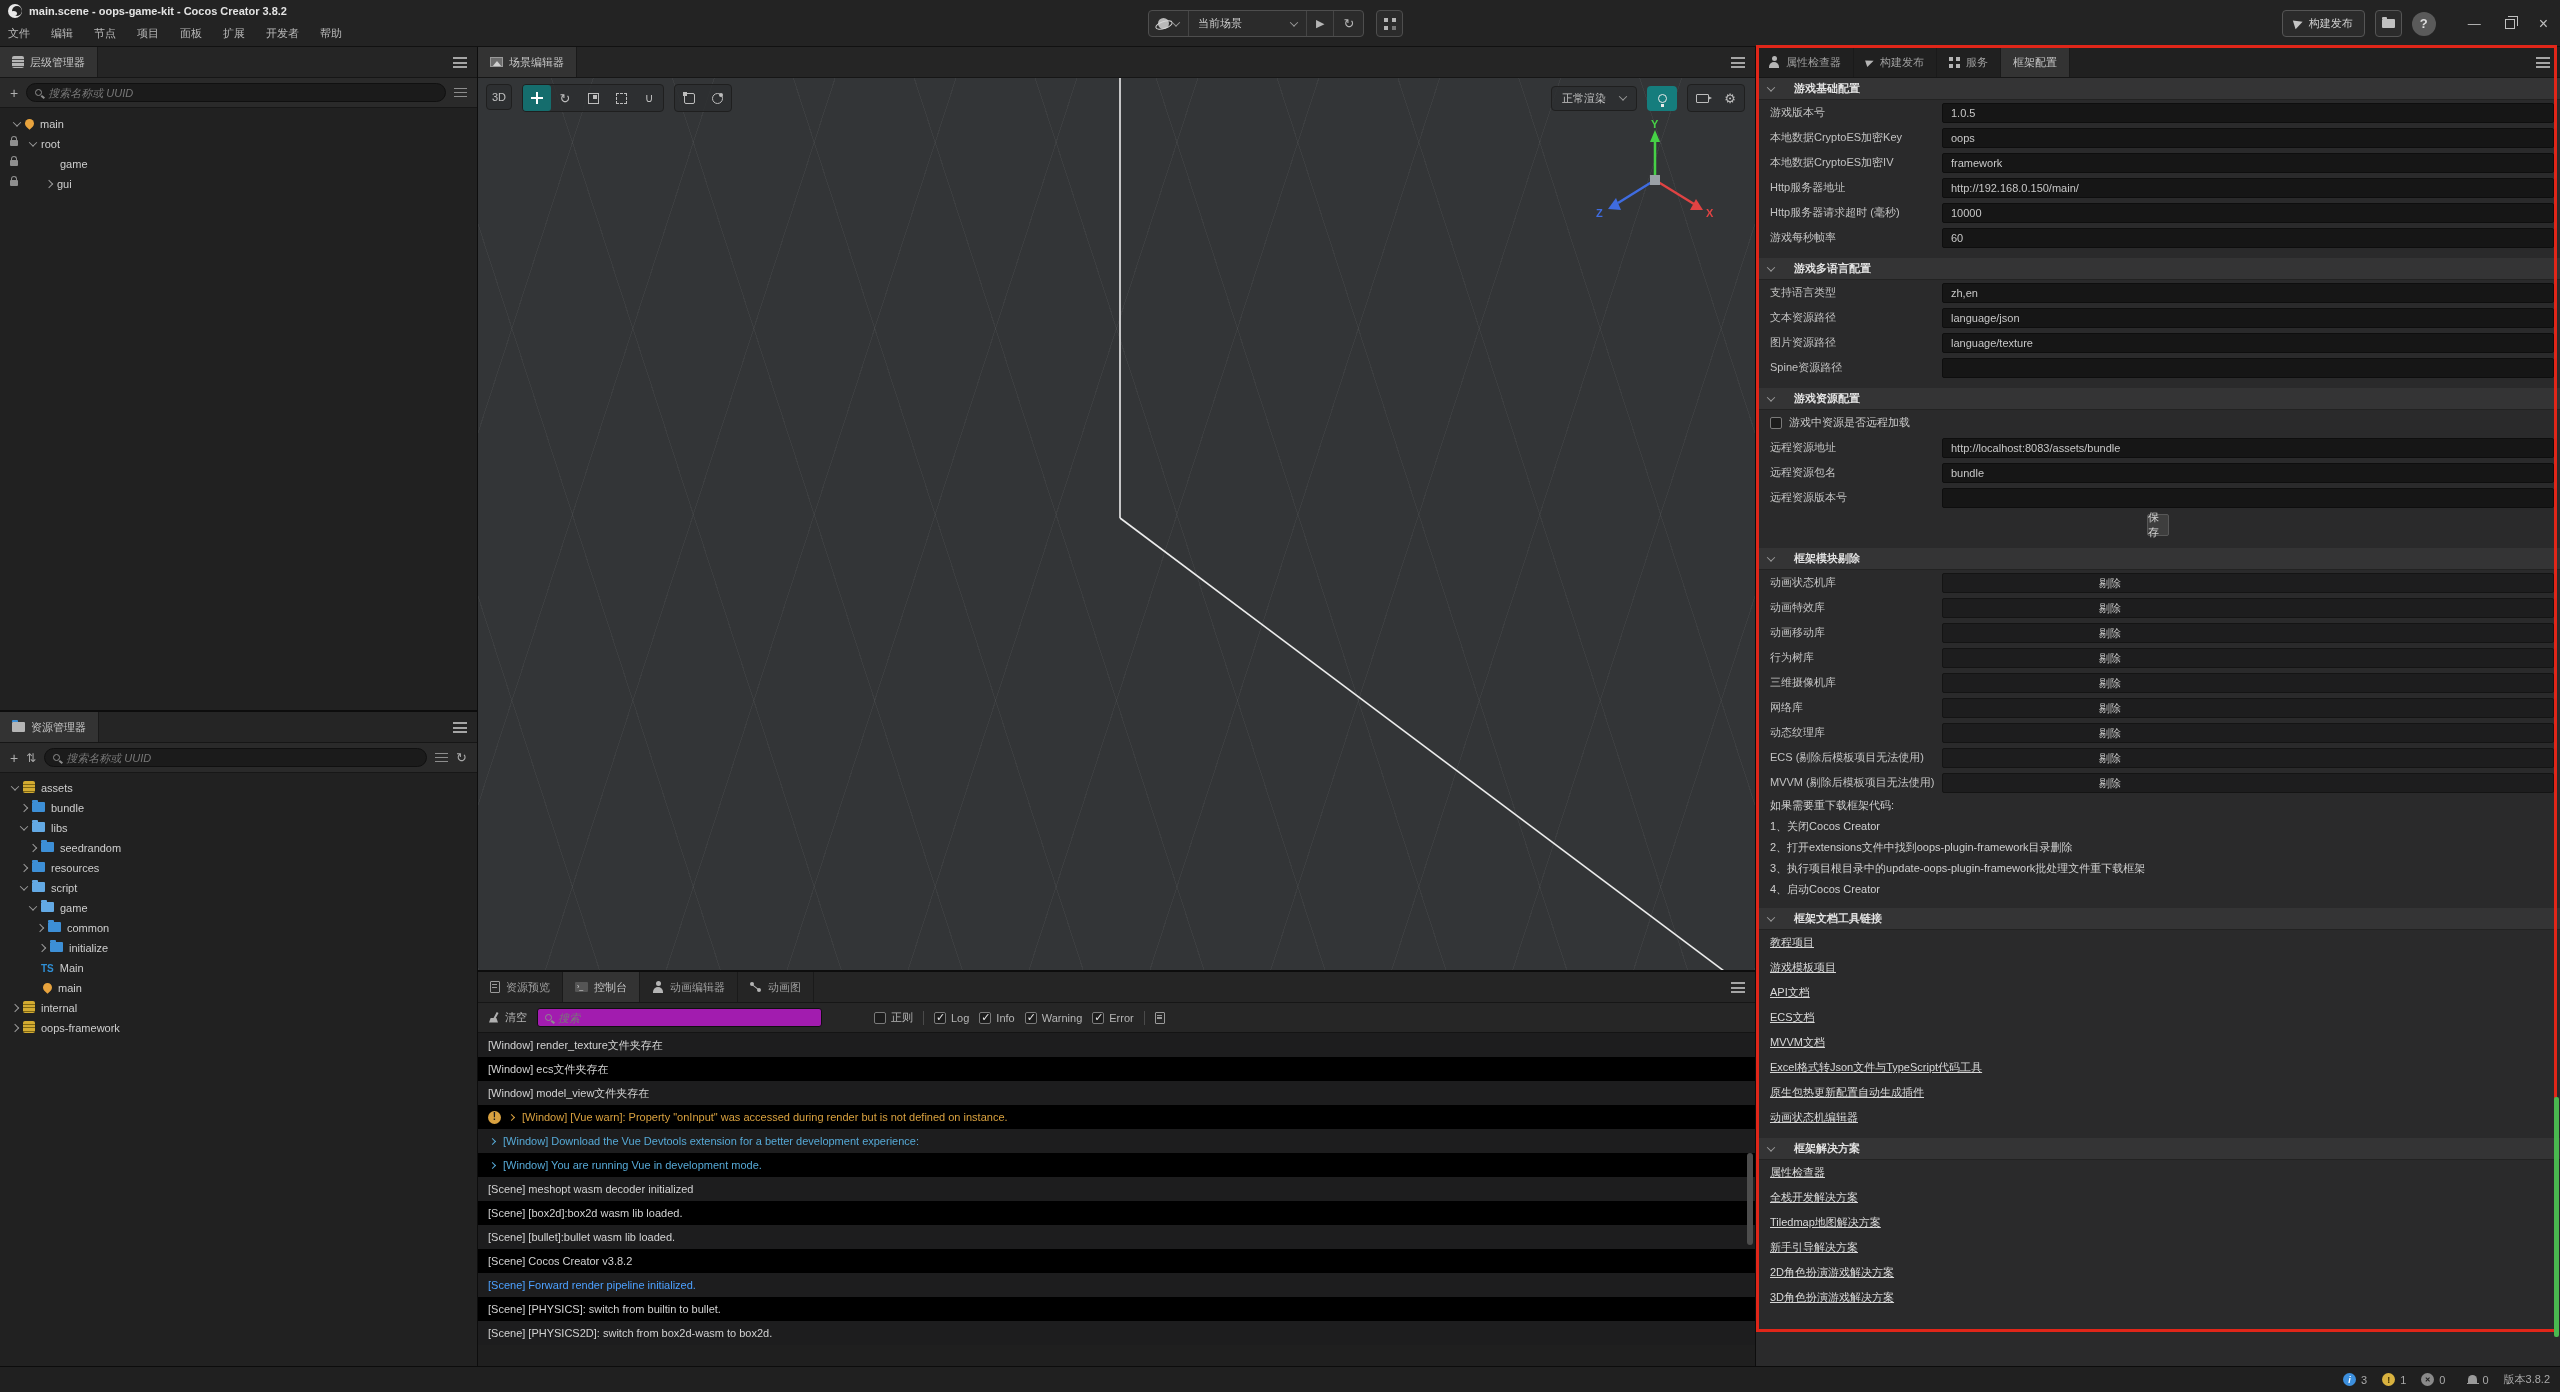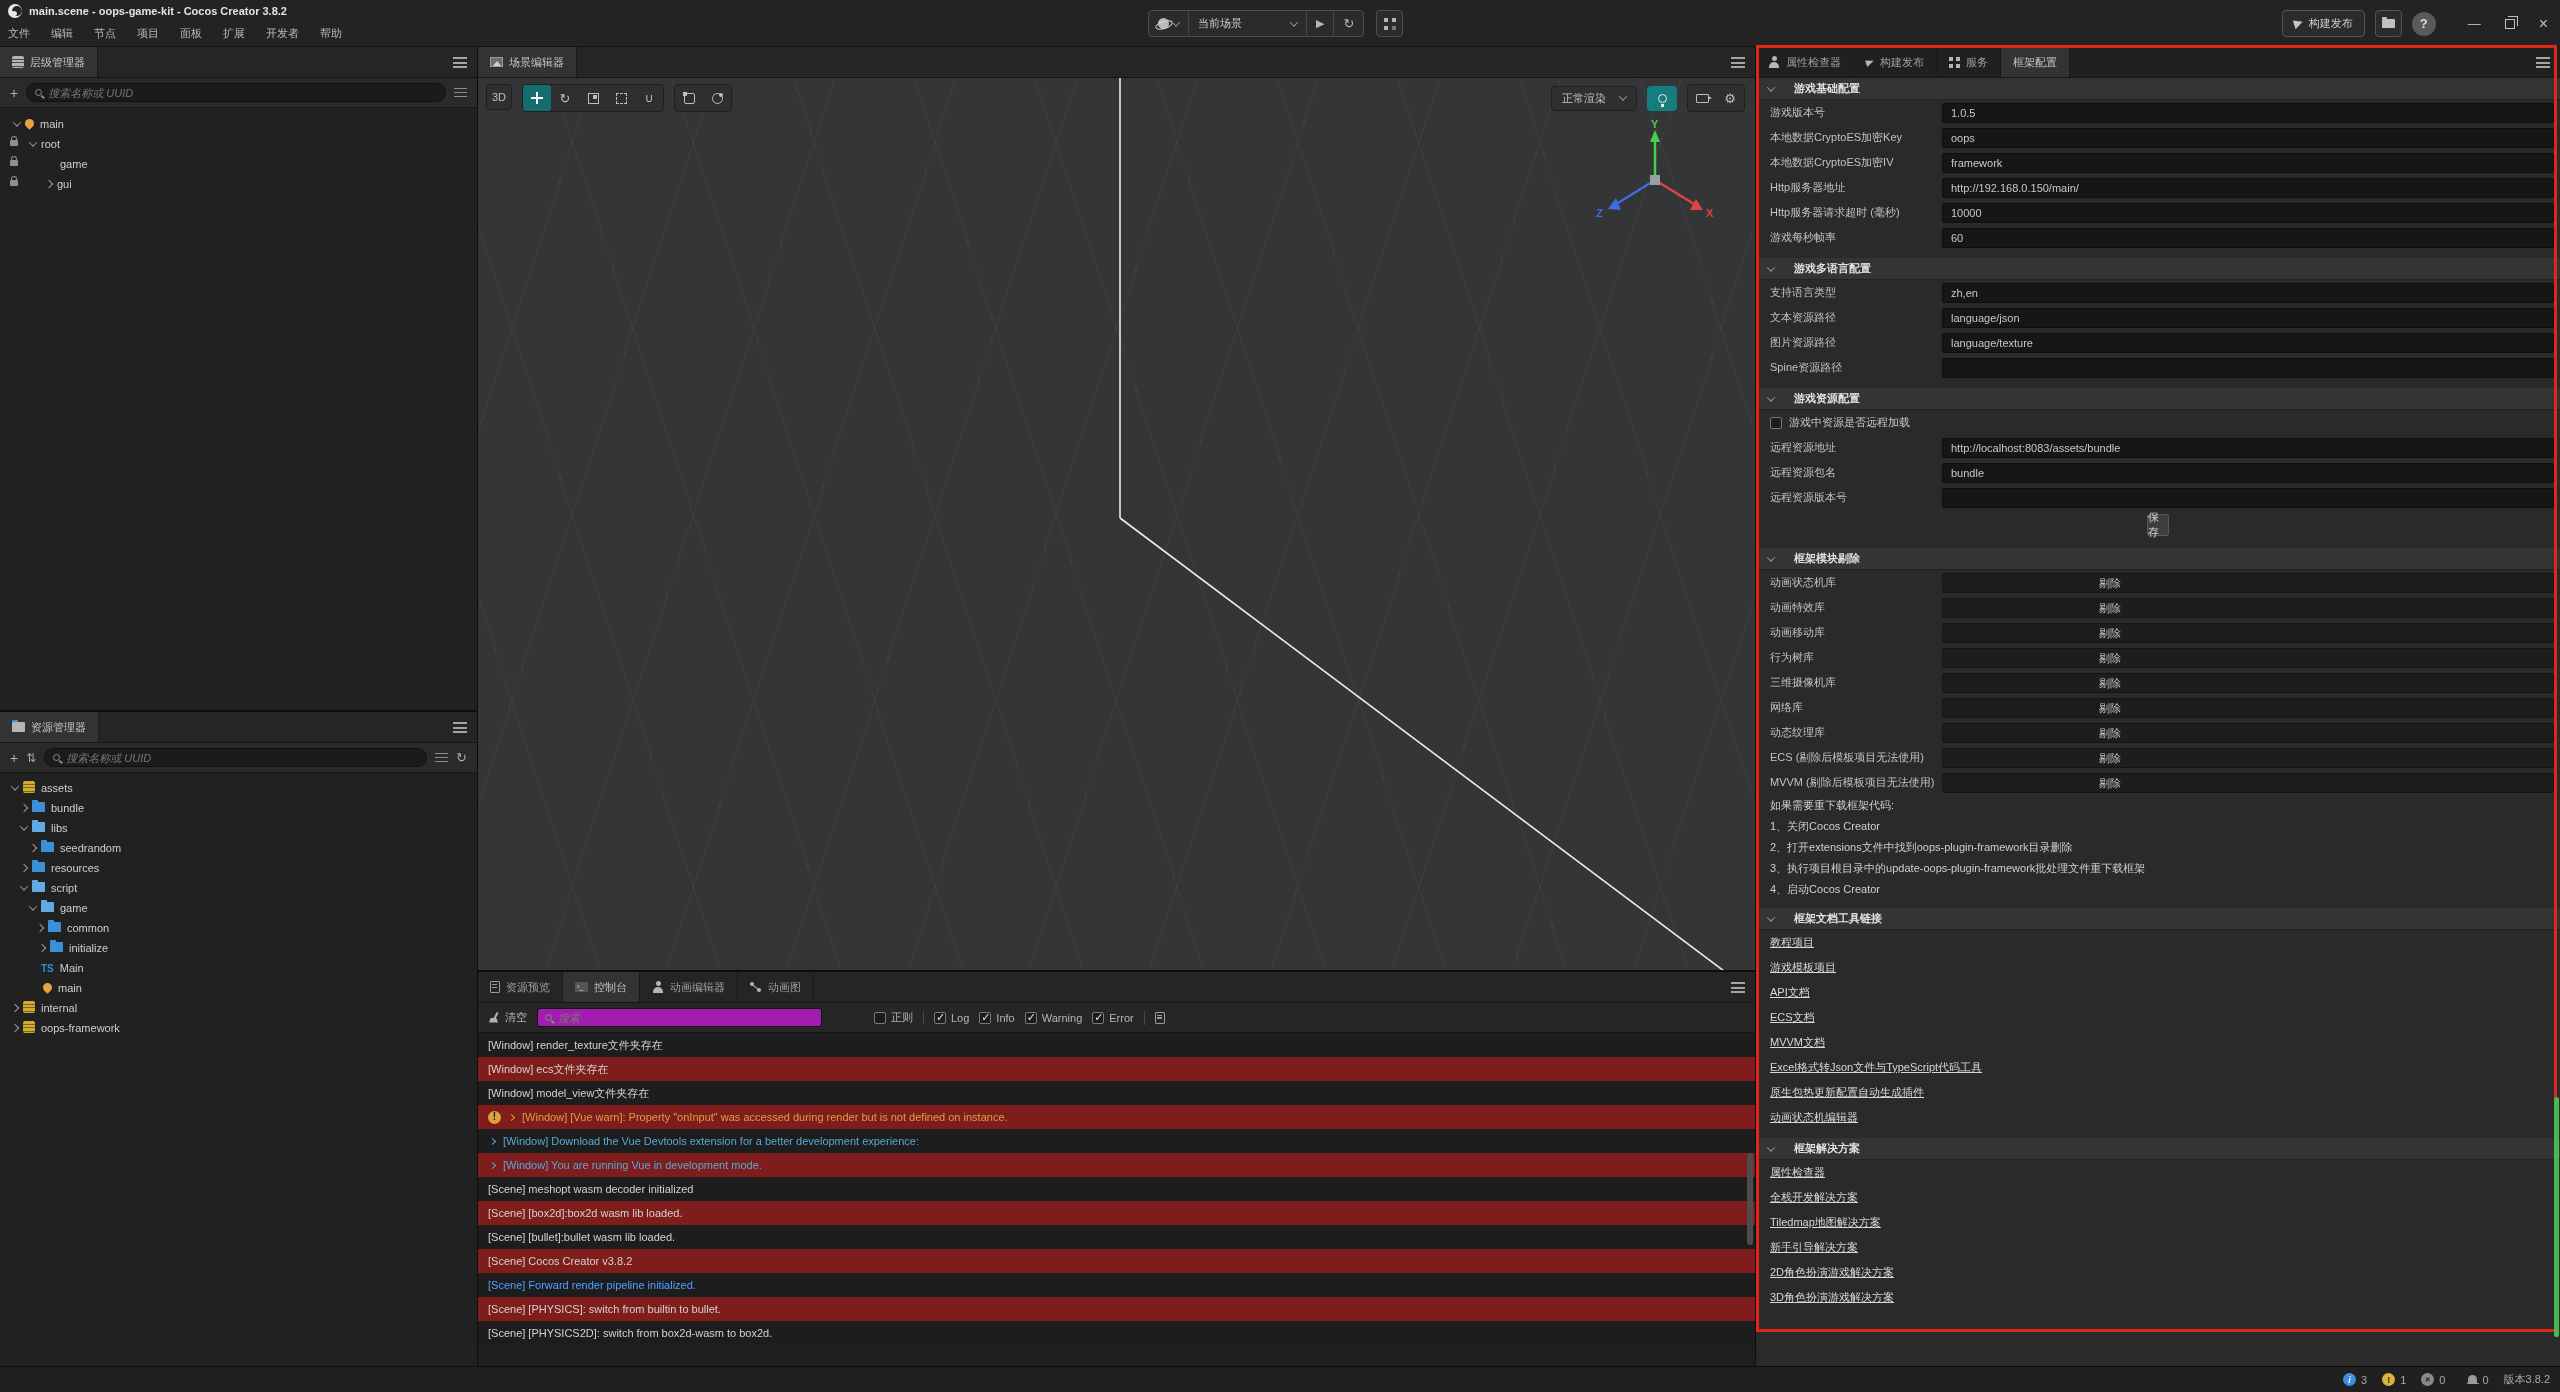--- a/index.html
+++ b/index.html
@@ -113,21 +113,21 @@
   .csearch { width:285px; height:19px; border-radius:3px; background:#a21caf; border:1px solid #0f0f0f; display:flex; align-items:center; gap:6px; padding:0 7px;}
   .csearch input { flex:1; background:transparent; border:none; outline:none; color:#bbb; font-family:inherit; font-size:11px;}
   .csearch input::placeholder { color:#787878; font-style:italic;}
   .ckb { display:flex; align-items:center; gap:5px; }
   .box { width:12px; height:12px; border:1px solid #7a7a7a; border-radius:2px; background:#1c1c1c; position:relative;}
   .box.checked::after { content:"✓"; position:absolute; left:1px; top:-2px; color:#e8e8e8; font-size:11px;}
   .csep { width:1px; height:14px; background:#4a4a4a; }
   .i-doc { width:10px; height:12px; border:1.3px solid #9a9a9a; border-radius:1px; position:relative;}
   .i-doc::after { content:""; position:absolute; left:1px; top:2px; width:5px; height:5px; background:repeating-linear-gradient(#9a9a9a 0 1px, transparent 1px 2.5px);}
   .clogs { position:absolute; left:0; top:61px; right:0; bottom:0; overflow:hidden; }
-  .clog { height:24px; line-height:24px; padding-left:10px; color:#d2d2d2; background:#7f1d1d; white-space:nowrap; overflow:hidden; display:flex; align-items:center; gap:6px;}
+  .clog { height:24px; line-height:24px; padding-left:10px; color:#d2d2d2; background:#000000; white-space:nowrap; overflow:hidden; display:flex; align-items:center; gap:6px;}
   .clog:nth-child(odd) { background:#1d1d1e; }
   .clog.warn { color:#d9a13f; }
   .clog.info { color:#56a9d6; }
   .clog.accent { color:#4da1ff; }
   .warnball { width:13px; height:13px; border-radius:50%; background:#d9a13f; color:#1d1d1e; font-weight:bold; font-size:10px; display:inline-flex; align-items:center; justify-content:center; flex:none;}
   .warnball::after { content:"!"; }
   .exp { width:5px; height:5px; border-right:1.4px solid currentColor; border-bottom:1.4px solid currentColor; transform:rotate(-45deg); flex:none; margin:0 2px;}
   .cscroll { position:absolute; right:2px; top:120px; width:6px; height:92px; background:#4d4d4d; border-radius:3px;}
   
   #inspector { left:1756px; top:47px; width:804px; height:1319px; background:#2a2a2b; border-right:none;}

